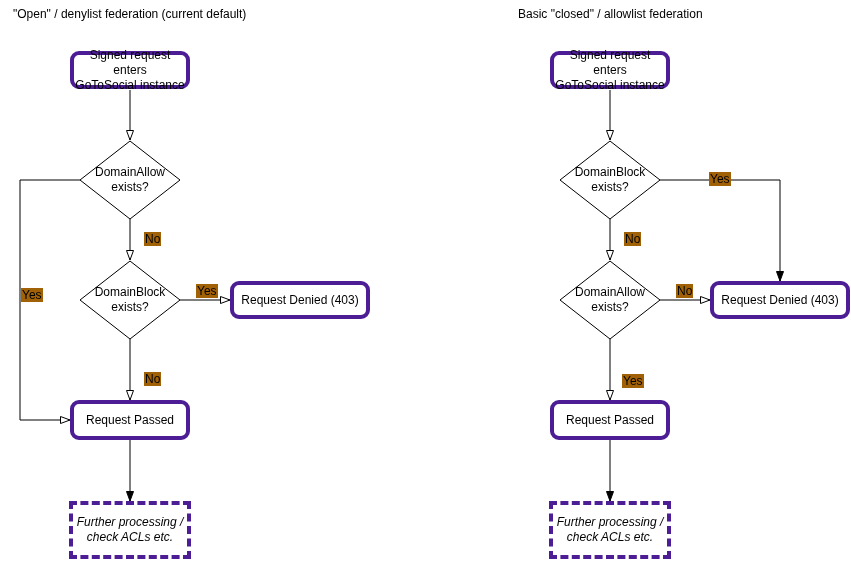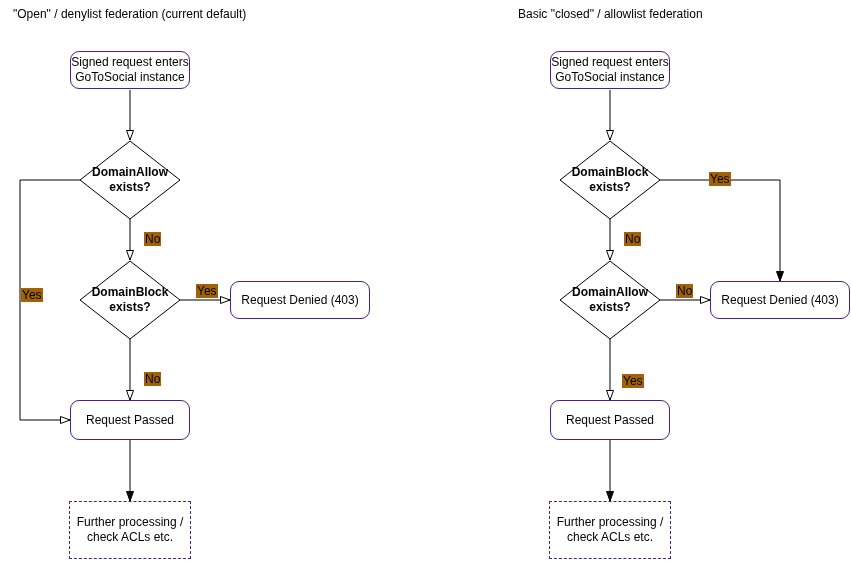--- a/index.html
+++ b/index.html
@@ -21,34 +21,33 @@
     white-space: nowrap;
   }
   .node {
     position: absolute;
     display: flex;
     align-items: center;
     justify-content: center;
     text-align: center;
     white-space: pre-line;
     background: #ffffff;
-    border: 1px solid #4c1d95;
+    border: 4px solid #4c1d95;
     line-height: 1.25;
   }
   .rounded { border-radius: 9px; }
-  .dashed { border-style: dashed; border-radius: 0; }
+  .dashed { border-style: dashed; border-radius: 0; font-style: italic; }
   .dtext {
     position: absolute;
     display: flex;
     align-items: center;
     justify-content: center;
     text-align: center;
     white-space: pre-line;
     line-height: 1.25;
-    font-weight: bold;
   }
   .elabel {
     position: absolute;
     background: #a16207;
     padding: 0 1px;
     line-height: 14px;
     white-space: nowrap;
   }
 </style>
 </head>

